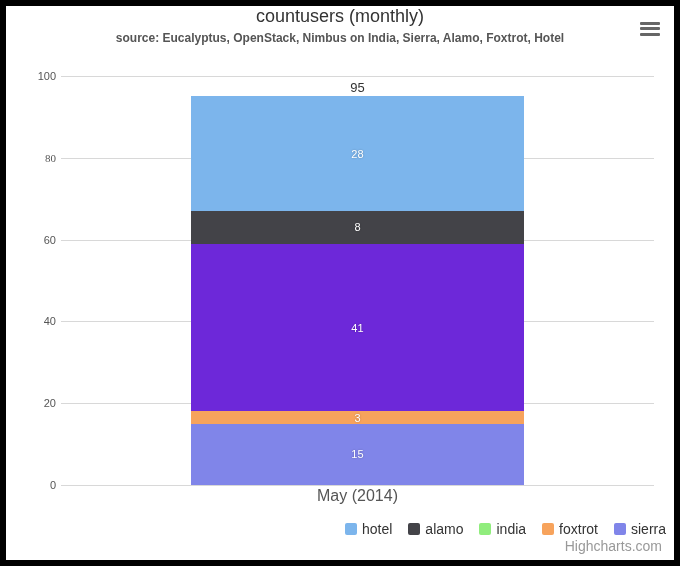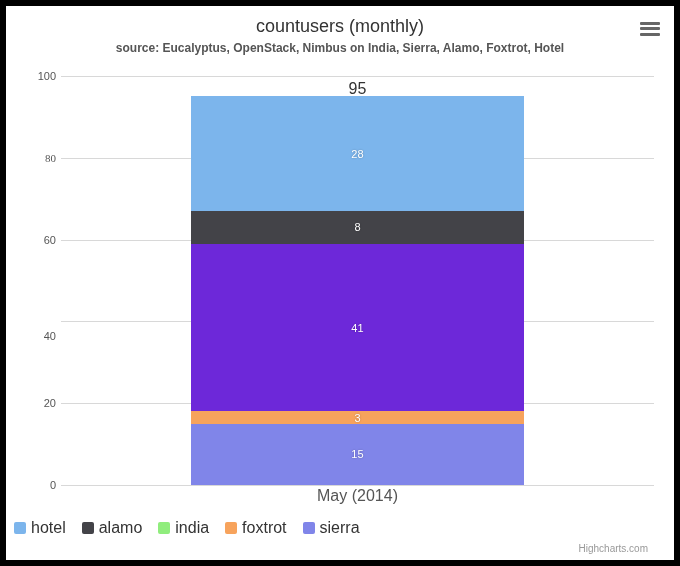--- a/index.html
+++ b/index.html
@@ -36,21 +36,20 @@
   .menu-btn span {
     display: block;
     height: 3px;
     background: #666;
     border-radius: 1px;
   }
   .title {
     text-align: center;
     font-size: 18px;
     color: #333;
-    padding-top: 10px;
   }
   .subtitle {
     text-align: center;
     font-size: 12px;
     color: #555;
     padding-top: 4px;
     font-weight: bold;
   }
   .plot-area {
     position: absolute;
@@ -86,58 +85,58 @@
     align-items: center;
     justify-content: center;
     font-size: 11px;
     color: #fff;
     text-shadow: 0 0 2px rgba(0,0,0,0.3);
   }
   .stack-total {
     position: absolute;
     width: 100%;
     text-align: center;
-    font-size: 16px;
+    font-size: 13px;
     color: #333;
     top: -16px;
   }
   .x-tick {
     position: absolute;
     bottom: -20px;
     width: 100%;
     text-align: center;
     font-size: 16px;
     color: #555;
   }
   .legend {
     position: absolute;
     bottom: 22px;
     left: 0;
     right: 0;
-    text-align: left;
-    font-size: 16px;
+    text-align: right;
+    font-size: 14px;
     color: #333;
   }
   .legend-item {
     display: inline-flex;
     align-items: center;
     margin: 0 8px;
     cursor: pointer;
   }
   .legend-swatch {
     width: 12px;
     height: 12px;
     margin-right: 5px;
     border-radius: 2px;
   }
   .credit {
     position: absolute;
     bottom: 6px;
-    right: 26px;
-    font-size: 10px;
+    right: 12px;
+    font-size: 14px;
     color: #999;
     cursor: pointer;
   }
 </style>
 </head>
 <body>
 
 <div class="outer">
   <div class="chart-container">
 
@@ -149,21 +148,21 @@
 
     <div class="title">countusers (monthly)</div>
     <div class="subtitle">source: Eucalyptus, OpenStack, Nimbus on India, Sierra, Alamo, Foxtrot, Hotel</div>
 
     <div class="plot-area" id="plot-area">
         <div class="gridline" style="top: 100%;"></div>
         <div class="y-tick" style="top: 100%;">0</div>
         <div class="gridline" style="top: 80%;"></div>
         <div class="y-tick" style="top: 80%;">20</div>
         <div class="gridline" style="top: 60%;"></div>
-        <div class="y-tick" style="top: 60%; margin-top: 15px;">40</div>
+        <div class="y-tick" style="top: 60%;">40</div>
         <div class="gridline" style="top: 40%;"></div>
         <div class="y-tick" style="top: 40%;">60</div>
         <div class="gridline" style="top: 20%;"></div>
         <div class="y-tick" style="top: 20%; font-family: Liberation Serif, serif;">80</div>
         <div class="gridline" style="top: 0%;"></div>
         <div class="y-tick" style="top: 0%; text-align: right;">100</div>
         <div class="bar-stack" style="height: 95%;">
           <div class="seg" style="background: rgb(124, 181, 236); height: 29.4737%;">28</div>
           <div class="seg" style="background: rgb(67, 67, 72); height: 8.42105%;">8</div>
           <div class="seg" style="background: #6d28d9; height: 43.1579%;">41</div>

